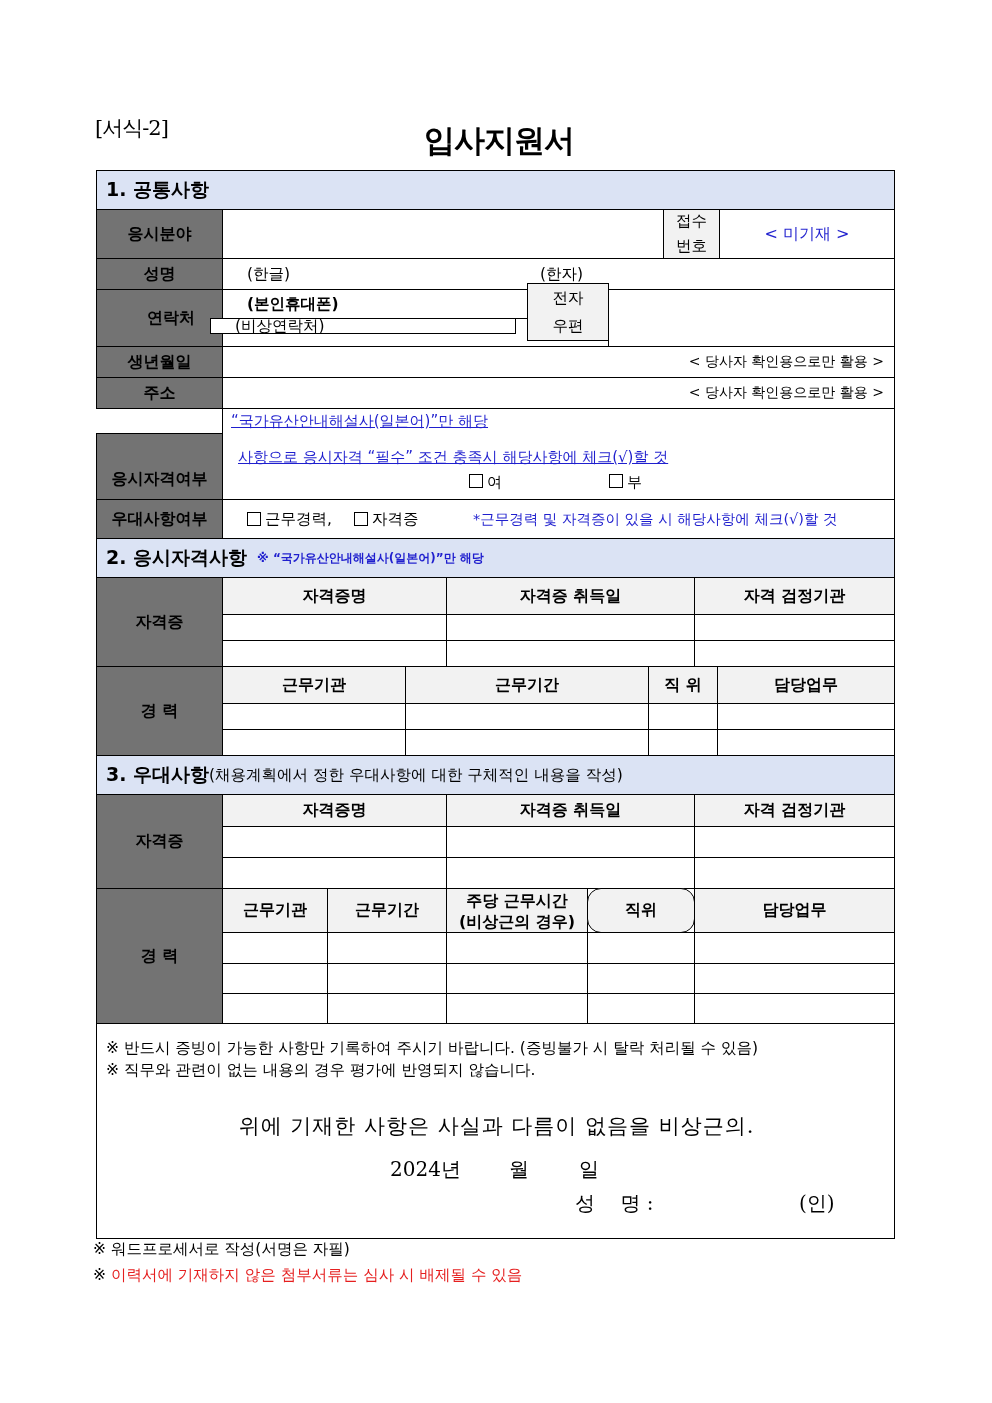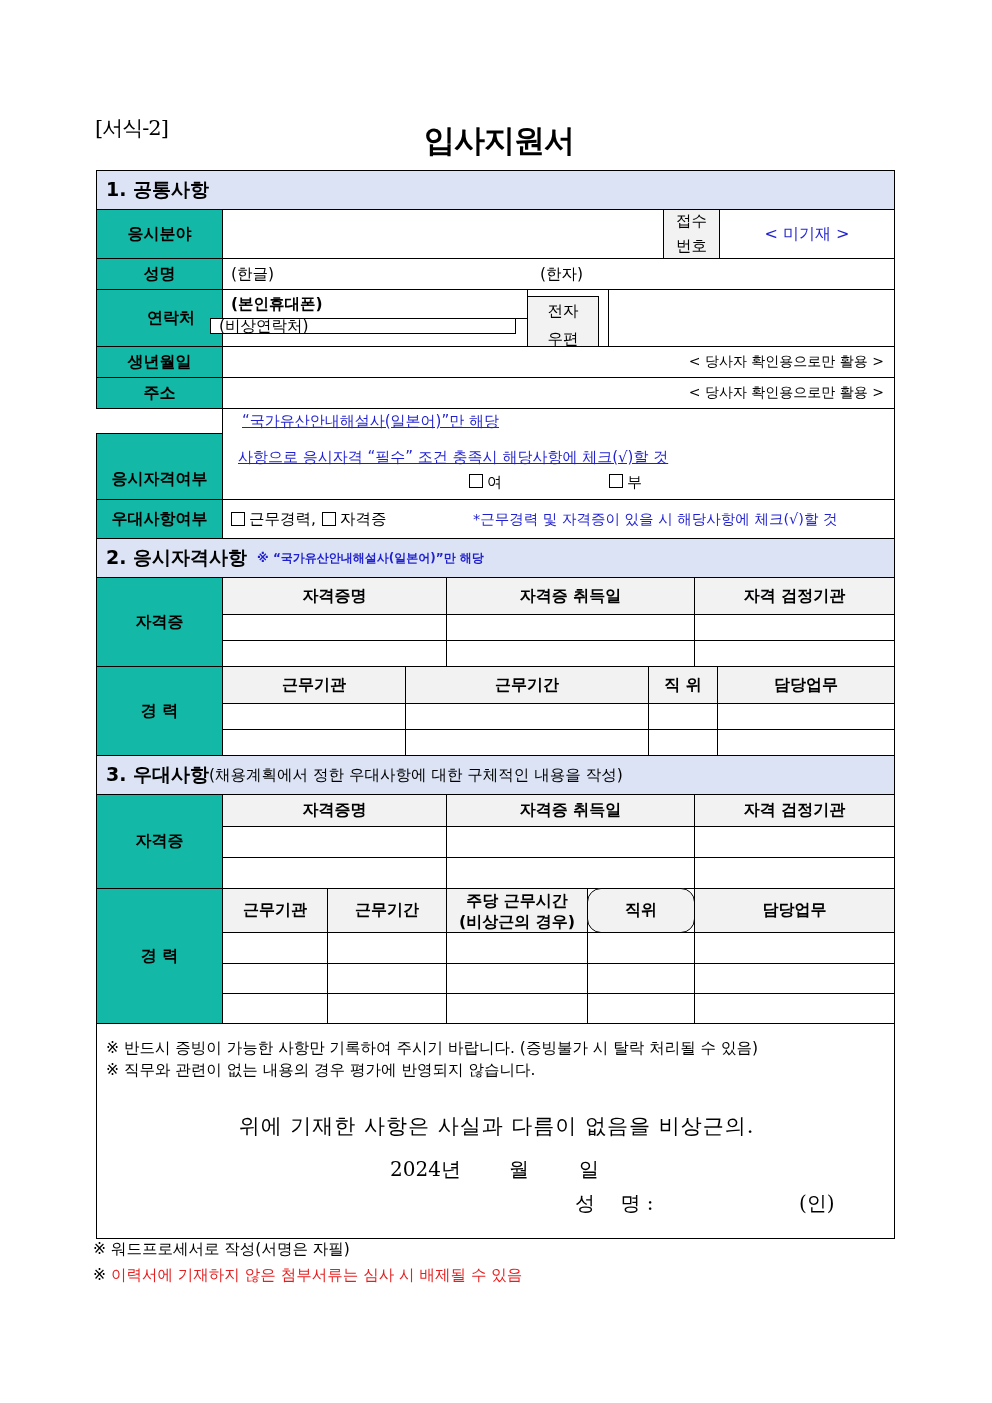--- a/index.html
+++ b/index.html
@@ -2,24 +2,24 @@
 <html><head>
 <meta charset="utf-8">
 <style>
   html, body { margin: 0; padding: 0; background: #ffffff; }
   body { width: 992px; height: 1403px; position: relative; font-family: "DejaVu Sans", "Liberation Sans", sans-serif; color: #000; overflow: hidden; }
   .abs { position: absolute; }
   .form-code { left: 95px; top: 114px; font-family: "DejaVu Serif", "Liberation Serif", serif; font-size: 21px; letter-spacing: -1px; }
   .doc-title { left: 0; width: 992px; top: 120px; text-align: center; font-size: 31px; font-weight: bold; letter-spacing: -1px; padding-left: 3px; }
   .sheet { left: 96px; top: 170px; width: 799px; }
   .cell { position: absolute; box-sizing: border-box; border: 1px solid #000; display: flex; align-items: center; justify-content: center; font-size: 15.5px; background: #fff; }
-  .lab { background: #14b8a6; font-weight: bold; font-size: 16px; }
+  .lab { background: #737373; font-weight: bold; font-size: 16px; }
   .hdr { background: #dbe3f4; justify-content: flex-start; padding-left: 9px; font-weight: bold; font-size: 19px; }
   .colh { background: #f2f2f2; font-weight: bold; font-size: 16px; }
-  .left { justify-content: flex-start; padding-left: 8px; }
+  .left { justify-content: flex-start; padding-left: 24px; }
   .right { justify-content: flex-end; padding-right: 10px; }
   .blue { color: #1f1fce; }
   .small { font-size: 14px; }
   .red { color: #e51f1f; }
   .note-line { font-size: 15.5px; }
   .serif { font-family: "DejaVu Serif", "Liberation Serif", serif; }
   .u { text-decoration: underline; }
   .ck { display: inline-block; width: 12px; height: 12px; border: 1px solid #000; margin-right: 4px; vertical-align: -1px; }
 </style>
 </head>
@@ -48,52 +48,52 @@
     <span style="position:absolute;left:317px;">(한자)</span>
   </div>
 
   <div class="cell lab" style="left:0;top:119px;width:127px;height:58px;padding-left:23px;">연락처</div>
   <div class="cell left" style="left:126px;top:119px;width:306px;height:30px;font-weight:bold;">
     <span>(본인휴대폰)</span>
   </div>
   <div class="cell left" style="left:114px;top:148px;width:306px;height:16px;">
     <span>(비상연락처)</span>
   </div>
-  <div class="cell" style="left:431px;top:126px;width:72px;height:58px;background:#f2f2f2;flex-direction:column;line-height:28px;">
+  <div class="cell" style="left:431px;top:113px;width:82px;height:58px;background:#f2f2f2;flex-direction:column;line-height:28px;">
     <span>전자</span>
     <span>우편</span>
   </div>
   <div class="cell" style="left:512px;top:119px;width:287px;height:58px;"></div>
 
   <div class="cell lab" style="left:0;top:176px;width:127px;height:32px;">생년월일</div>
   <div class="cell right small" style="left:126px;top:176px;width:673px;height:32px;">
     <span>&lt; 당사자 확인용으로만 활용 &gt;</span>
   </div>
 
   <div class="cell lab" style="left:0;top:207px;width:127px;height:32px;">주소</div>
   <div class="cell right small" style="left:126px;top:207px;width:673px;height:32px;">
     <span>&lt; 당사자 확인용으로만 활용 &gt;</span>
   </div>
 
   <div class="cell lab" style="left:0;top:238px;width:127px;height:92px;margin-top:25px;">응시자격여부</div>
   <div class="cell" style="left:126px;top:238px;width:673px;height:92px;display:block;font-size:15px;">
-    <div class="blue u" style="position:absolute;left:19px;top:3px;">“국가유산안내해설사(일본어)”만 해당</div>
+    <div class="blue u" style="position:absolute;left:8px;top:3px;">“국가유산안내해설사(일본어)”만 해당</div>
     <div class="blue u" style="position:absolute;left:15px;top:27px;margin-top:12px;">사항으로 응시자격 “필수” 조건 충족시 해당사항에 체크(√)할 것</div>
     <div style="position:absolute;left:246px;top:64px;">
       <span class="ck"></span><span>여</span>
     </div>
     <div style="position:absolute;left:386px;top:64px;">
       <span class="ck"></span><span>부</span>
     </div>
   </div>
 
   <div class="cell lab" style="left:0;top:329px;width:127px;height:40px;">우대사항여부</div>
   <div class="cell left" style="left:126px;top:329px;width:673px;height:40px;">
     <span class="ck"></span>
-    <span style="margin-right:6px;text-align:right;">근무경력,</span>
+    <span style="margin-right:22px;text-align:right;">근무경력,</span>
     <span class="ck"></span>
     <span>자격증</span>
     <span class="blue" style="position:absolute;left:250px;font-size:14.5px;">*근무경력 및 자격증이 있을 시 해당사항에 체크(√)할 것</span>
   </div>
 
   <div class="cell hdr" style="left:0;top:368px;width:799px;height:40px;">
     <span>2. 응시자격사항</span>
     <span class="blue" style="font-size:12px;margin-left:10px;font-weight:bold;">※ “국가유산안내해설사(일본어)”만 해당</span>
   </div>
 

